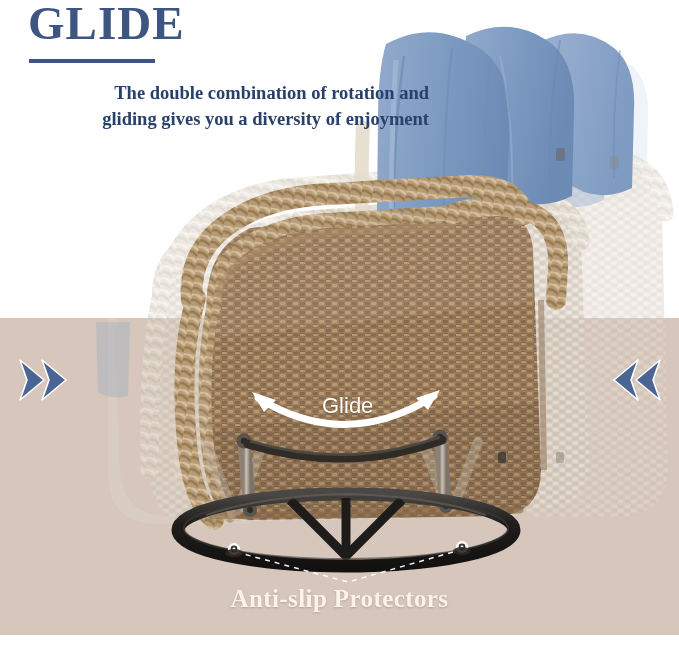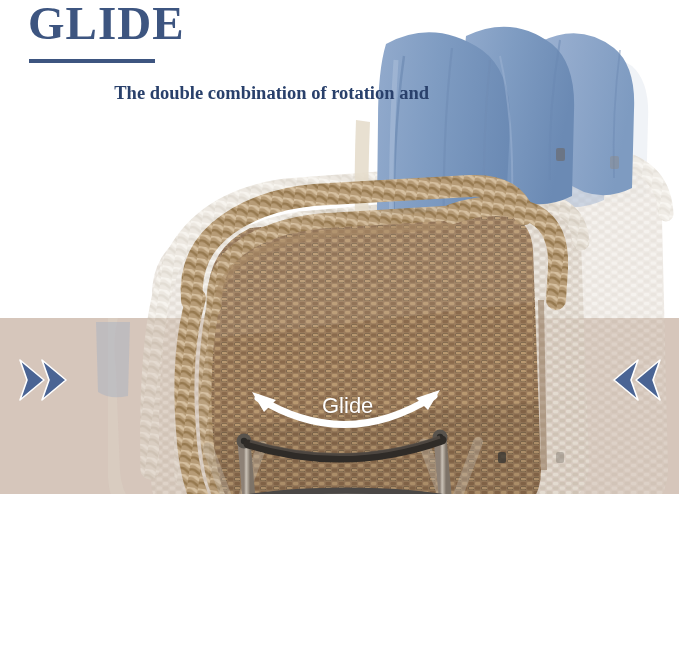--- a/index.html
+++ b/index.html
@@ -8,21 +8,21 @@
     padding: 0;
     background: #ffffff;
   }
   body {
     font-family: "Liberation Serif", serif;
   }
 
   #stage {
     position: relative;
     width: 679px;
-    height: 494px;
+    height: 635px;
     overflow: hidden;
     background: #ffffff;
   }
 
   
   .bg-top {
     position: absolute;
     left: 0; top: 0;
     width: 679px;
     height: 318px;
@@ -358,27 +358,29 @@
         <ellipse cx="462" cy="551" rx="9" ry="4" fill="#2b2826" opacity="0.9"></ellipse>
       </g>
 
     </g>
   </svg>
 
   <div class="headline">GLIDE</div>
   <div class="rule"></div>
   <div class="subhead">
     <span>The double combination of rotation and</span>
+    <span>gliding gives you a diversity of enjoyment</span>
   </div>
 
   <svg class="chev-group chev-left" viewBox="0 0 58 56">
     <path d="M6,8 L30,28 L6,48 L13,28 Z" fill="#4a6494" stroke="#ffffff" stroke-width="1.6" stroke-linejoin="round"></path>
     <path d="M28,8 L52,28 L28,48 L35,28 Z" fill="#4a6494" stroke="#ffffff" stroke-width="1.6" stroke-linejoin="round"></path>
   </svg>
   <svg class="chev-group chev-right" viewBox="0 0 58 56">
     <path d="M52,8 L28,28 L52,48 L45,28 Z" fill="#4a6494" stroke="#ffffff" stroke-width="1.6" stroke-linejoin="round"></path>
     <path d="M30,8 L6,28 L30,48 L23,28 Z" fill="#4a6494" stroke="#ffffff" stroke-width="1.6" stroke-linejoin="round"></path>
   </svg>
 
   <div class="glide-label">Glide</div>
 
+  <div class="antislip-label">Anti-slip Protectors</div>
 
 </div>
 
 </body></html>

